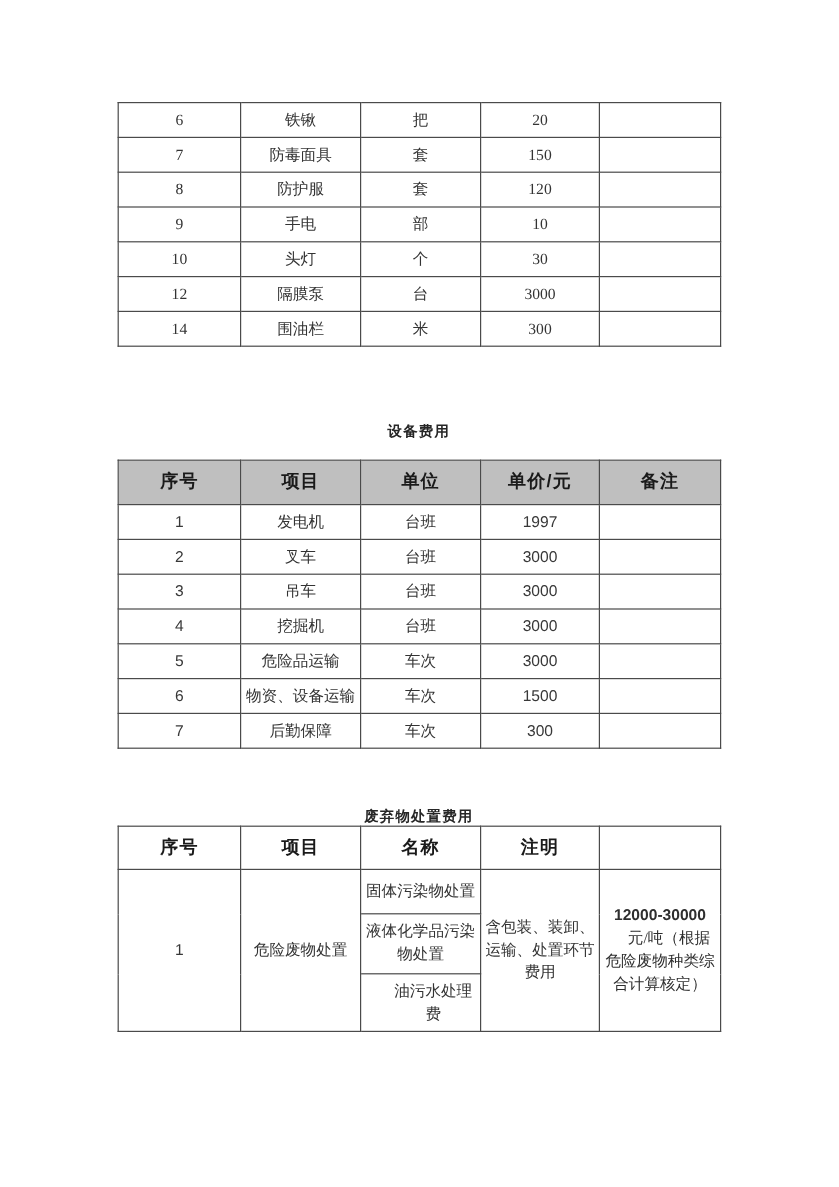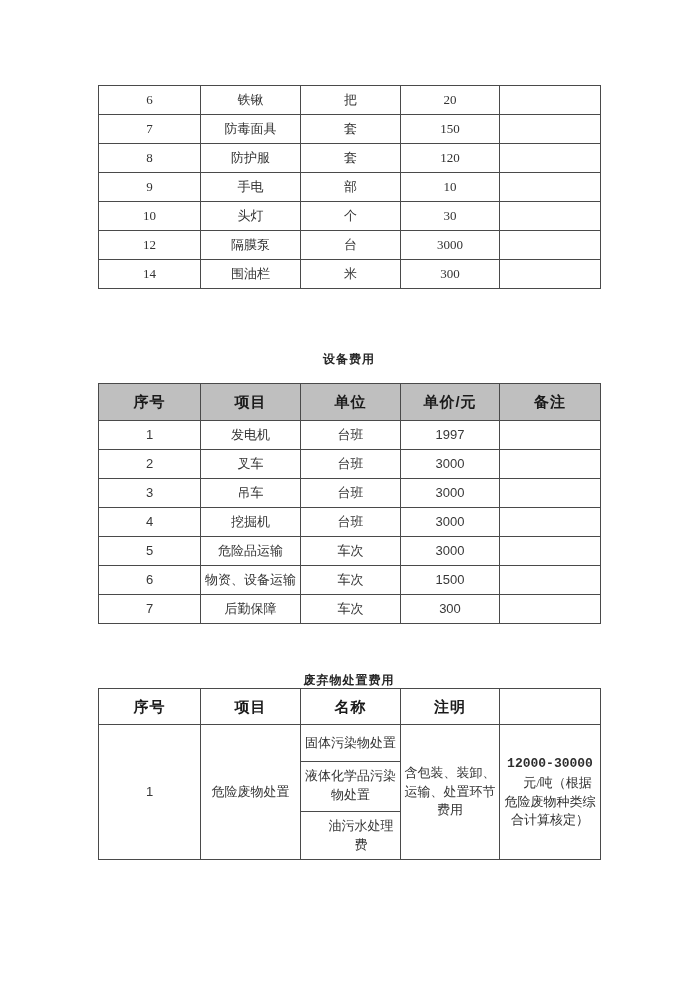--- a/index.html
+++ b/index.html
@@ -80,21 +80,21 @@
     padding:2px 6px;
     line-height:1.6;
   }
   .price-cell {
     font-weight:bold;
     color:#2e2e2e;
     padding:2px 4px;
     line-height:1.6;
   }
   .price-num {
-    font-family:Liberation Mono, monospace;
+    font-family:Liberation Sans, sans-serif;
     font-weight:bold;
   }
   .price-rest { margin-left:15px; }
 </style>
 </head>
 <body>
 
 <div class="page">
 
   <table class="tbl t1">

